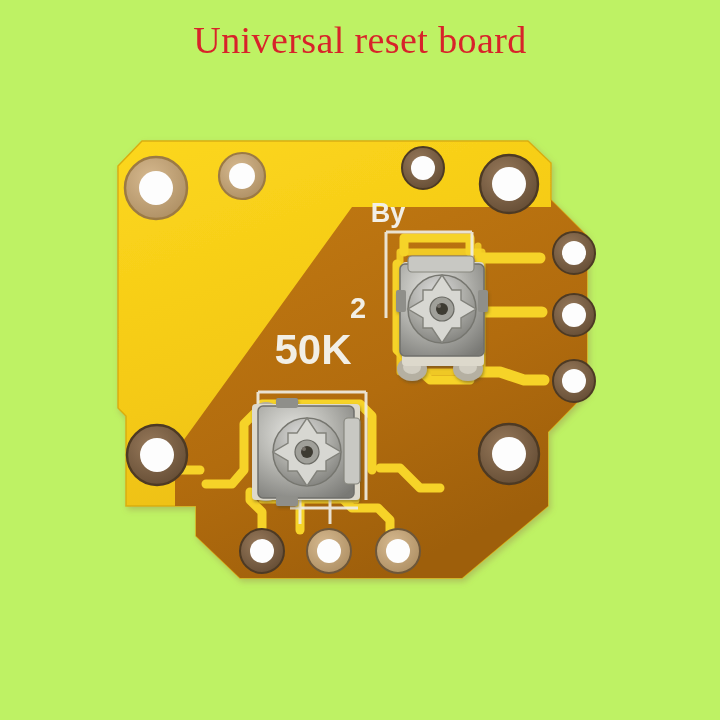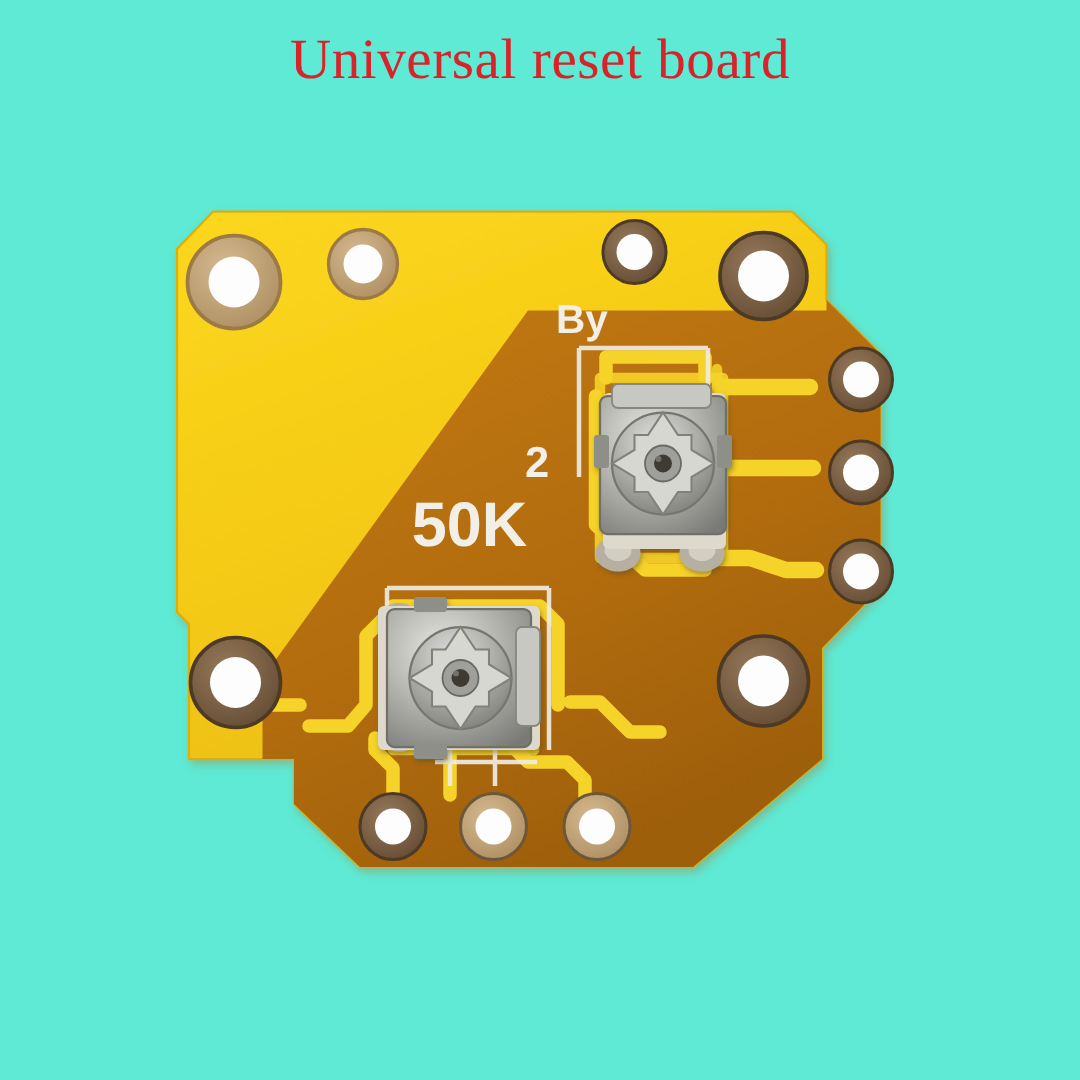--- a/index.html
+++ b/index.html
@@ -14,21 +14,21 @@
     position: relative;
     overflow: hidden;
     font-family: "Liberation Sans", sans-serif;
   }
 
   #product-photo {
     position: absolute;
     left: 0; top: 0;
     width: 720px;
     height: 720px;
-    background: #5eead4;
+    background: #bef264;
   }
 
   #title-banner {
     position: absolute;
     left: 0;
     top: 18px;
     width: 720px;
     text-align: center;
     font-family: "Liberation Serif", serif;
     font-size: 38px;

